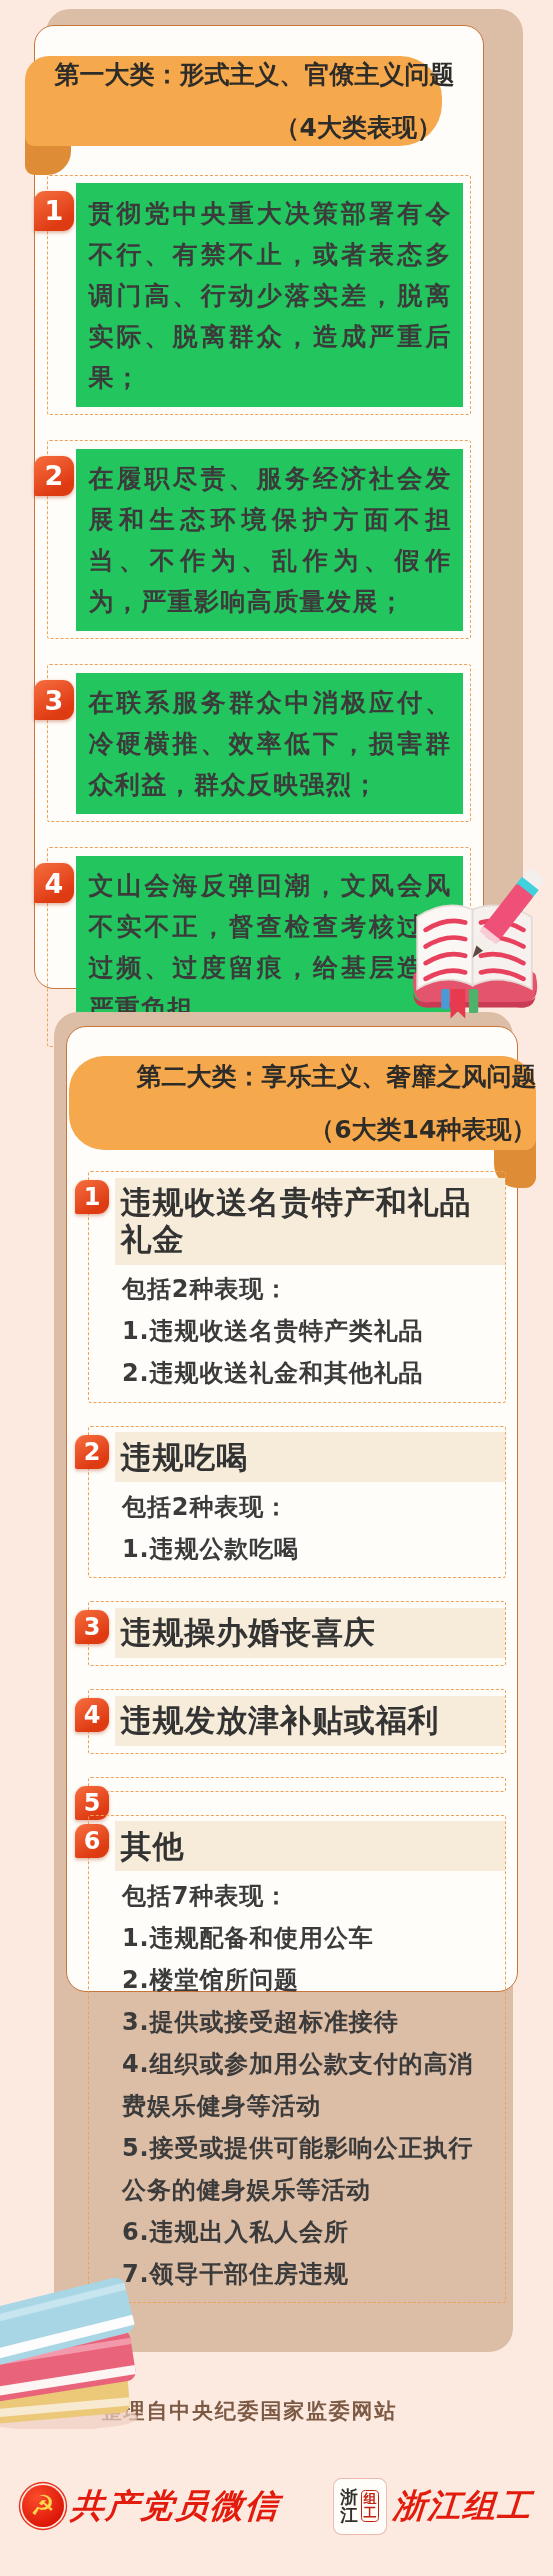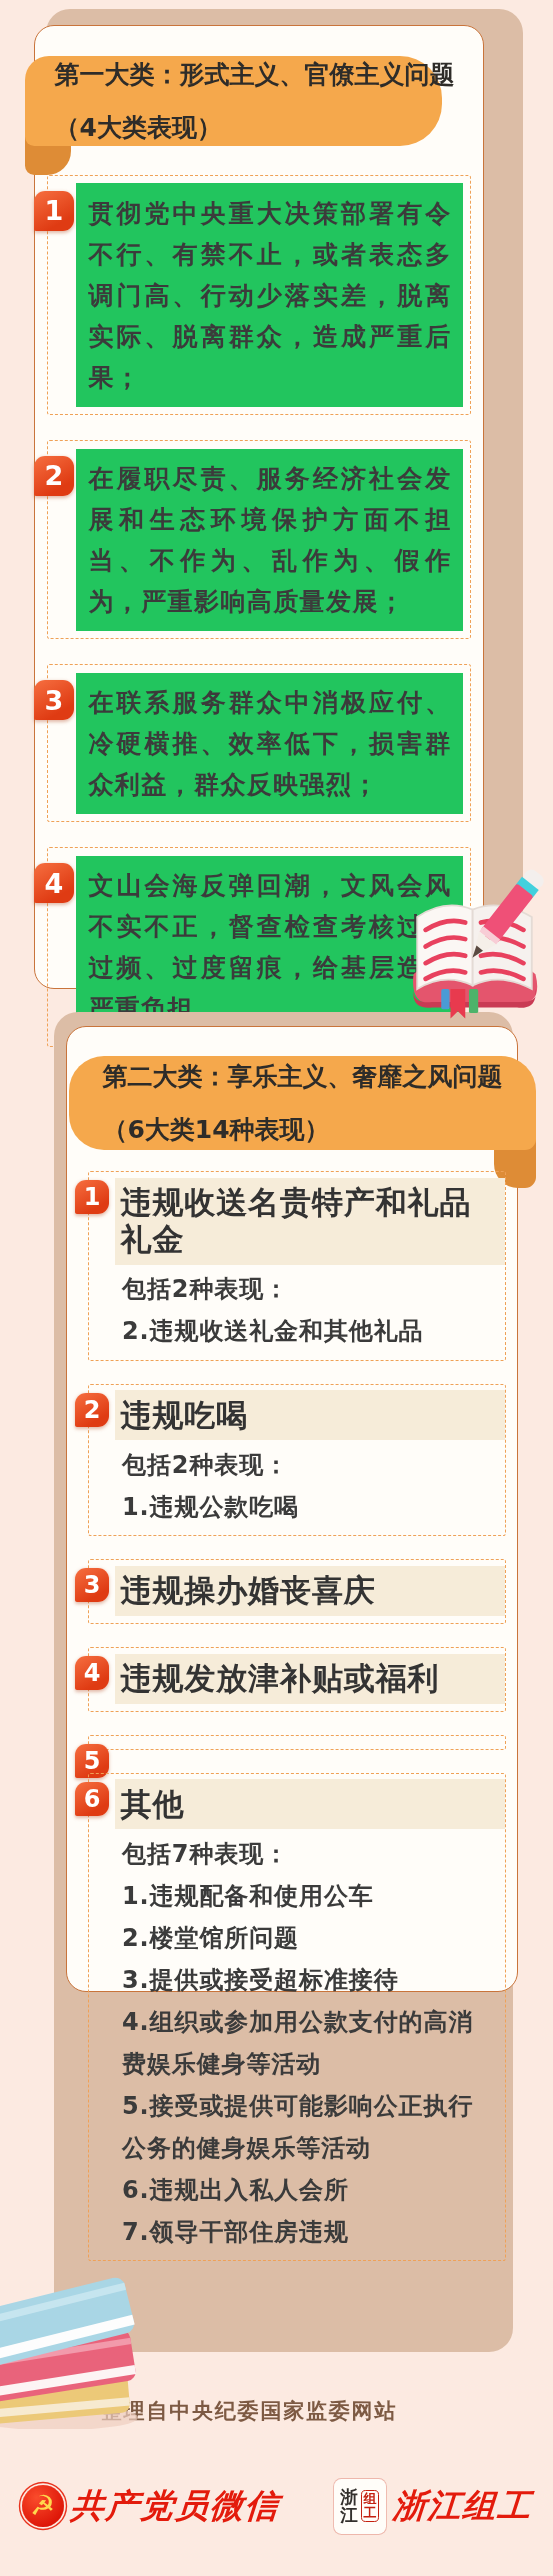--- a/index.html
+++ b/index.html
@@ -20,21 +20,21 @@
   }
   .card1{left:34px;top:25px;width:450px;height:964px;}
   .card2{left:66px;top:1026px;width:452px;height:966px;}
   
   .fold{position:absolute;background:#de8c36;}
   .fold1{left:-10px;top:92px;width:46px;height:57px;border-radius:0 0 24px 9.2px;}
   .fold2{right:-19.4px;top:96px;width:42px;height:65px;border-radius:0 0 11px 24px;}
   .bubble{
     position:absolute;background:#f5a84c;
     display:flex;flex-direction:column;justify-content:center;gap:20px;
-    color:#2e2c29;font-weight:800;font-size:25px;line-height:33px;
+    color:#2e2c29;font-weight:800;font-size:25px;line-height:33px;text-align:right;
   }
   .bubble-line{white-space:nowrap;}
   .bubble1{left:-10px;top:29.5px;width:417px;height:90px;padding-left:29.5px;
     border-radius:24px 42px 42px 9.2px;}
   .bubble2{right:-19.4px;top:29px;width:467px;height:94px;padding-left:33px;
     border-radius:35px 35px 11px 35px;}
   
   .badge{
     position:absolute;display:flex;align-items:center;justify-content:center;
     background:linear-gradient(150deg,#f3683a 10%,#df3b13 75%);
@@ -179,20 +179,21 @@
       <div class="bubble-line">第二大类：享乐主义、奢靡之风问题</div>
       <div class="bubble-line">（6大类14种表现）</div>
     </header>
     <div class="c2-items">
 
       <div class="c2-item">
         <div class="badge badge2">1</div>
         <div class="c2-title">违规收送名贵特产和礼品礼金</div>
         <div class="c2-lines">
           <div class="c2-line">包括2种表现：</div>
+          <div class="c2-line">1.违规收送名贵特产类礼品</div>
           <div class="c2-line">2.违规收送礼金和其他礼品</div>
         </div>
       </div>
 
       <div class="c2-item">
         <div class="badge badge2">2</div>
         <div class="c2-title">违规吃喝</div>
         <div class="c2-lines">
           <div class="c2-line">包括2种表现：</div>
           <div class="c2-line">1.违规公款吃喝</div>

